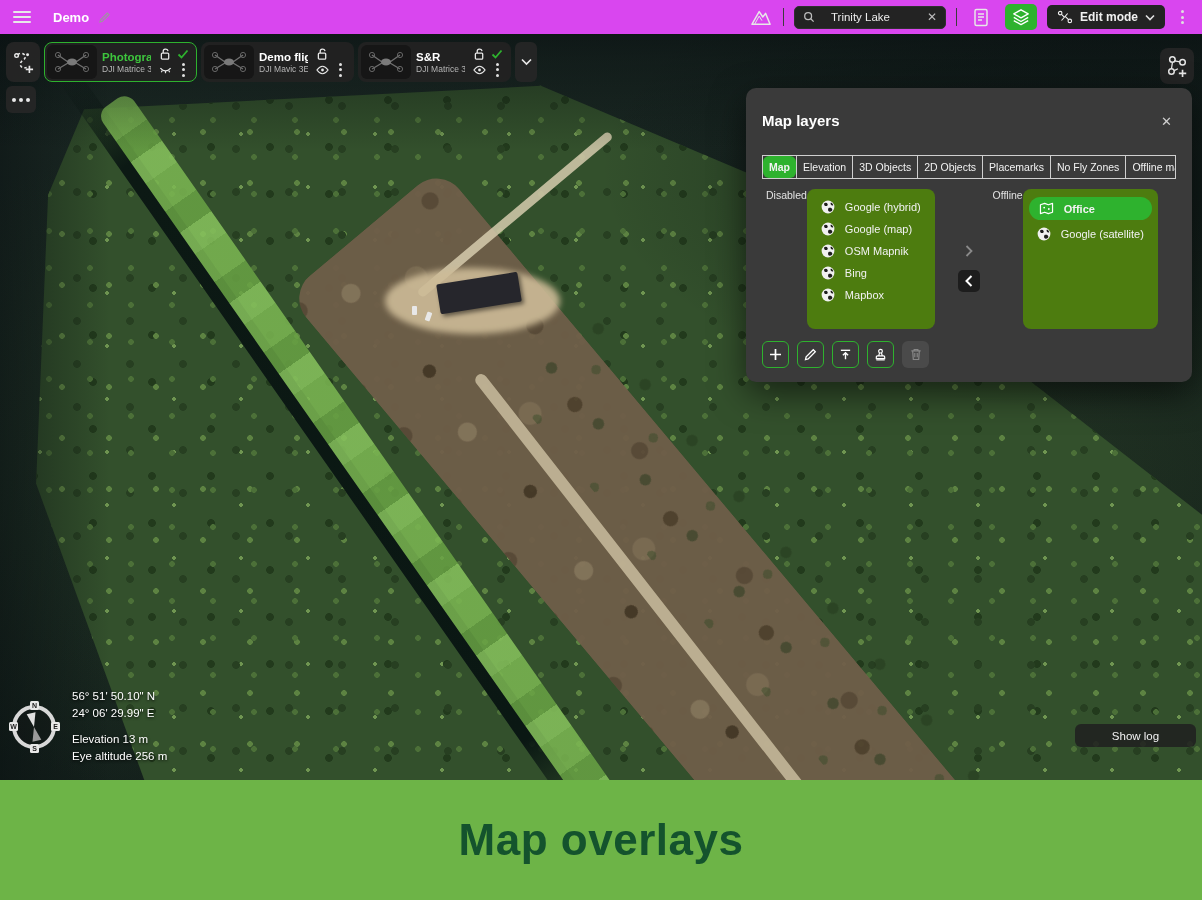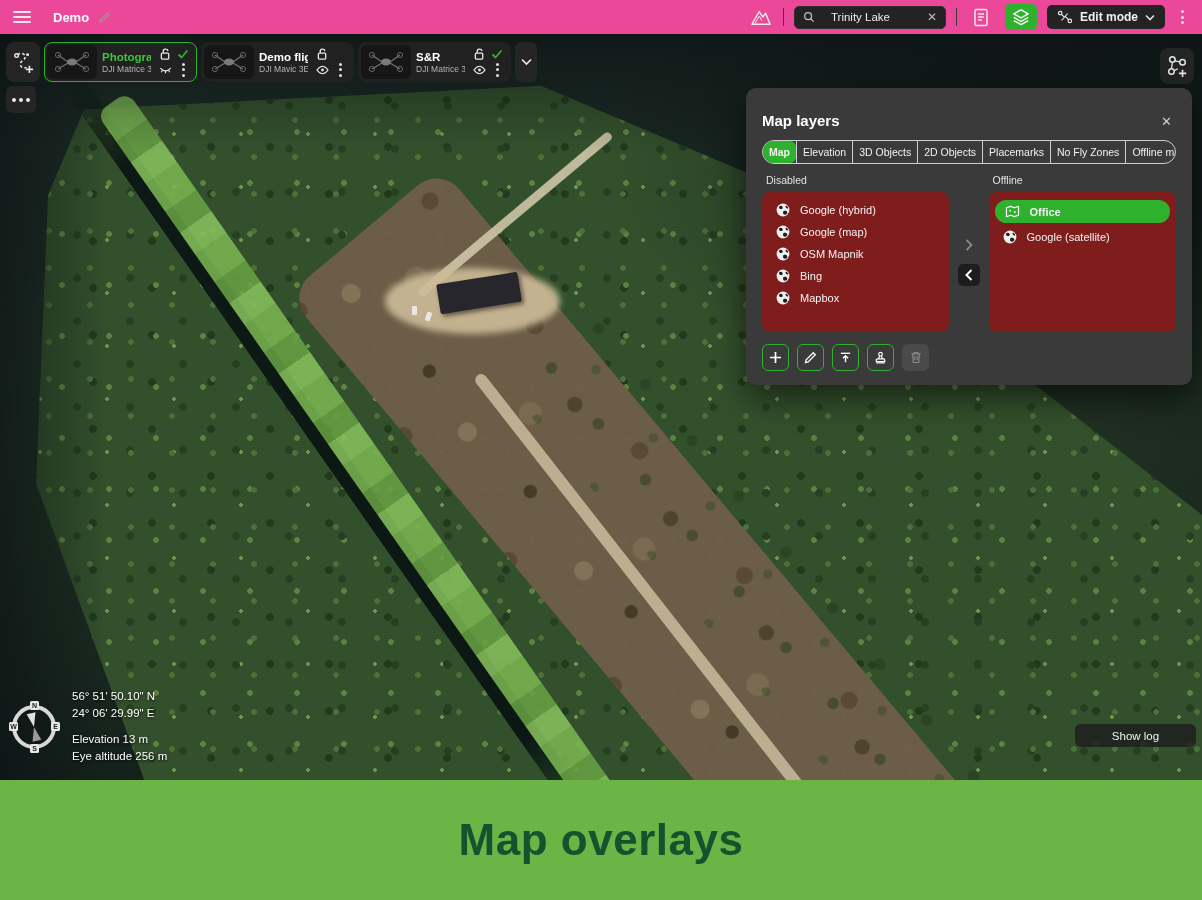--- a/index.html
+++ b/index.html
@@ -60,21 +60,21 @@
     background:
       linear-gradient(180deg, rgba(7,13,15,.85) 0px, rgba(7,13,15,.4) 60px, transparent 150px),
       linear-gradient(90deg, rgba(7,13,15,.5) 0px, transparent 110px),
       radial-gradient(640px 320px at 1080px 170px, rgba(7,13,15,.55), transparent 75%);
   }
 
   .icon { display:inline-flex; align-items:center; justify-content:center; flex:none; }
   svg { display:block; }
 
   
-  .topbar { position:absolute; left:0; top:0; width:1202px; height:34px; background:#ec4899;
+  .topbar { position:absolute; left:0; top:0; width:1202px; height:34px; background:#d946ef;
     display:flex; align-items:center; z-index:30; }
   .hamburger { width:18px; height:12px; margin-left:13px; display:flex; flex-direction:column;
     justify-content:space-between; cursor:pointer; }
   .hamburger span { display:block; height:2px; background:#e8e8e8; border-radius:1px; }
   .app-title { color:#fff; font-size:13px; font-weight:bold; margin-left:22px; }
   .title-edit { margin-left:9px; color:#9a9a9a; }
   .tb-right { margin-left:auto; display:flex; align-items:center; gap:10px; padding-right:12px; }
   .tb-divider { width:1px; height:18px; background:#3c3c3c; }
   .search-pill { display:flex; align-items:center; gap:16px; width:152px; height:23px;
     background:#232323; border:1px solid #303030; border-radius:5px; padding:0 8px; }
@@ -113,29 +113,29 @@
   .poly-btn { position:absolute; right:8px; top:48px; width:34px; height:36px; border-radius:8px;
     background:rgba(38,38,38,.9); display:flex; align-items:center; justify-content:center;
     cursor:pointer; z-index:25; }
 
   
   .dialog { position:absolute; left:746px; top:88px; width:446px; background:#3a3a3a;
     border-radius:10px; padding:12px 16px 14px; z-index:40; box-shadow:0 12px 34px rgba(0,0,0,.55); }
   .dlg-head { display:flex; align-items:flex-start;margin-top:12px; }
   .dlg-title { color:#fff; font-size:15px; font-weight:bold; }
   .dlg-close { margin-left:auto; color:#d0d0d0; font-size:13px; cursor:pointer; padding:2px 4px; }
-  .tabs { margin-top:9px; display:flex; border:1px solid #cfcfcf; border-radius:12px; overflow:hidden; }
+  .tabs { margin-top:24px; display:flex; border:1px solid #cfcfcf; border-radius:0; overflow:hidden; }
   .tab { flex:1 1 auto; text-align:center; font-size:10.5px; color:#f2f2f2; padding:5px 6px;
     border-left:1px solid #cfcfcf; cursor:pointer; white-space:nowrap; }
   .tab:first-child { border-left:none; }
   .tab.active { background:#2eb22e; border-radius:6px; font-weight:bold; }
   .dlg-body { display:flex; margin-top:10px; gap:6px; }
-  .col { width:194px; display:flex; flex-direction:column; }
+  .col { width:194px; display:flex; flex-direction:row; }
   .col-label { color:#e2e2e2; font-size:10.5px; margin:0 0 6px 4px; }
-  .panel { background:#7f1d1d; border-radius:8px; height:140px; padding:7px 4px; overflow:hidden; }
+  .panel { background:#4d7c0f; border-radius:8px; height:140px; padding:7px 4px; overflow:hidden; }
   .layer-item { display:flex; align-items:center; gap:10px; padding:4px 10px; color:#f2f2f2;
     font-size:11px; cursor:pointer; border-radius:12px; }
   .layer-item.selected { background:#2eb22e; margin:1px 2px 3px; padding:5px 10px; font-weight:bold; }
   .arrows { display:flex; flex-direction:column; justify-content:center; gap:8px; width:28px;
     align-items:center; margin-top:14px; }
   .arrow-btn { width:22px; height:22px; border-radius:5px; display:flex; align-items:center;
     justify-content:center; cursor:pointer; font-weight:bold; }
   .arrow-btn.disabled { color:#8a8a8a; }
   .arrow-btn.enabled { background:#1d1d1d; color:#fff; }
   .dlg-foot { display:flex; gap:8px; margin-top:12px; }

